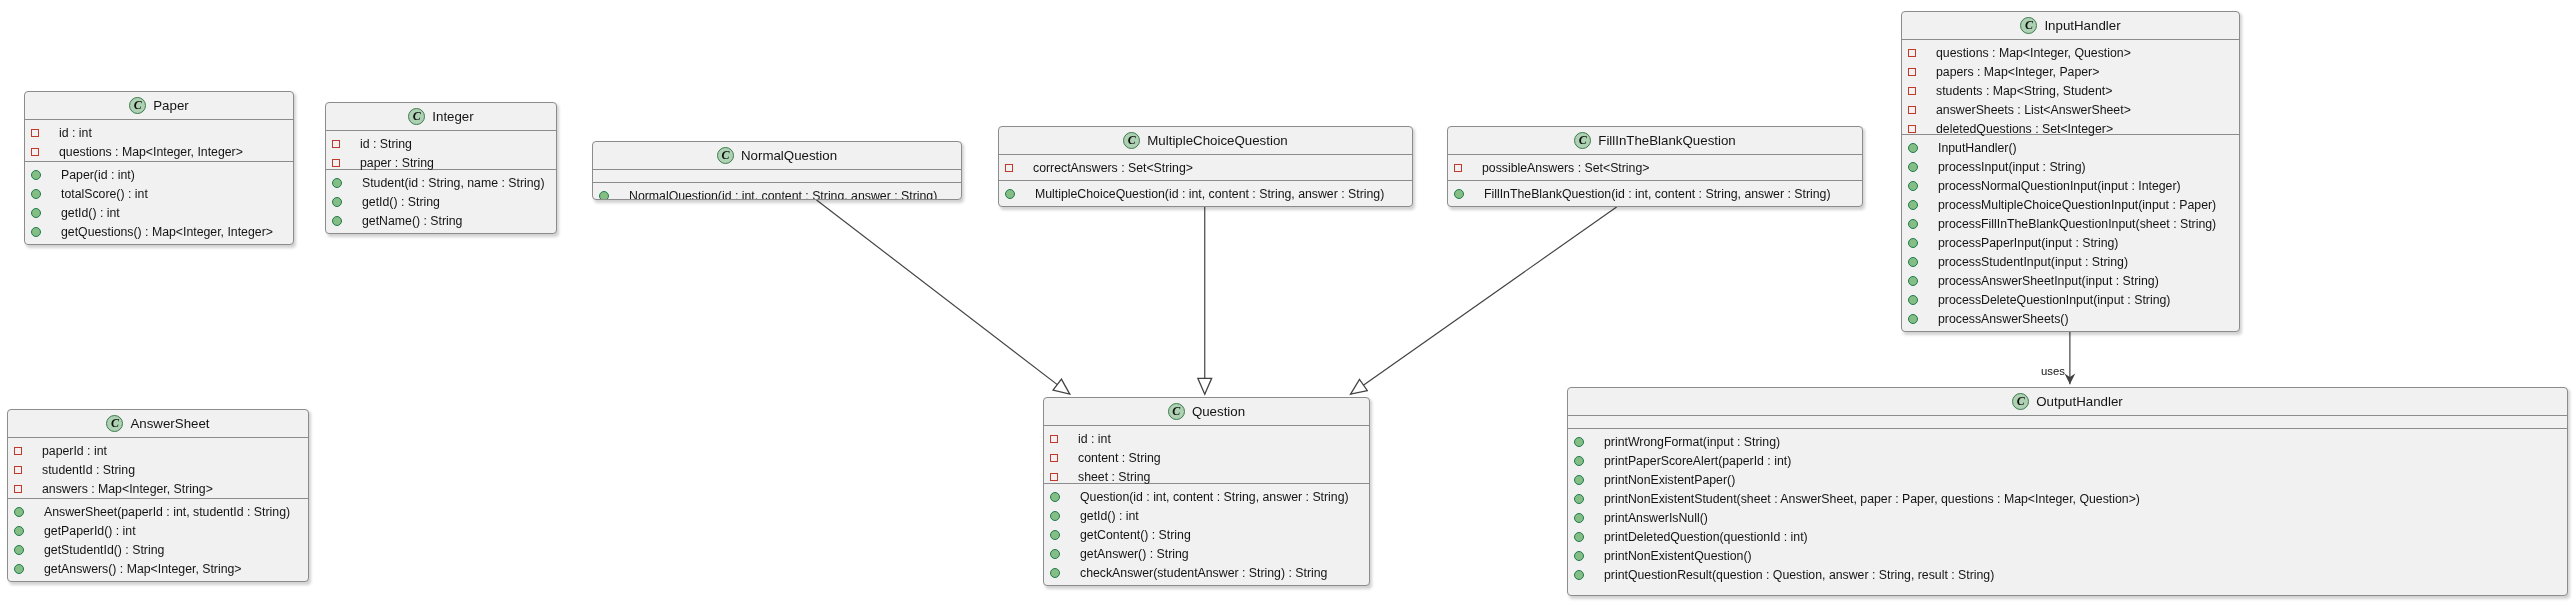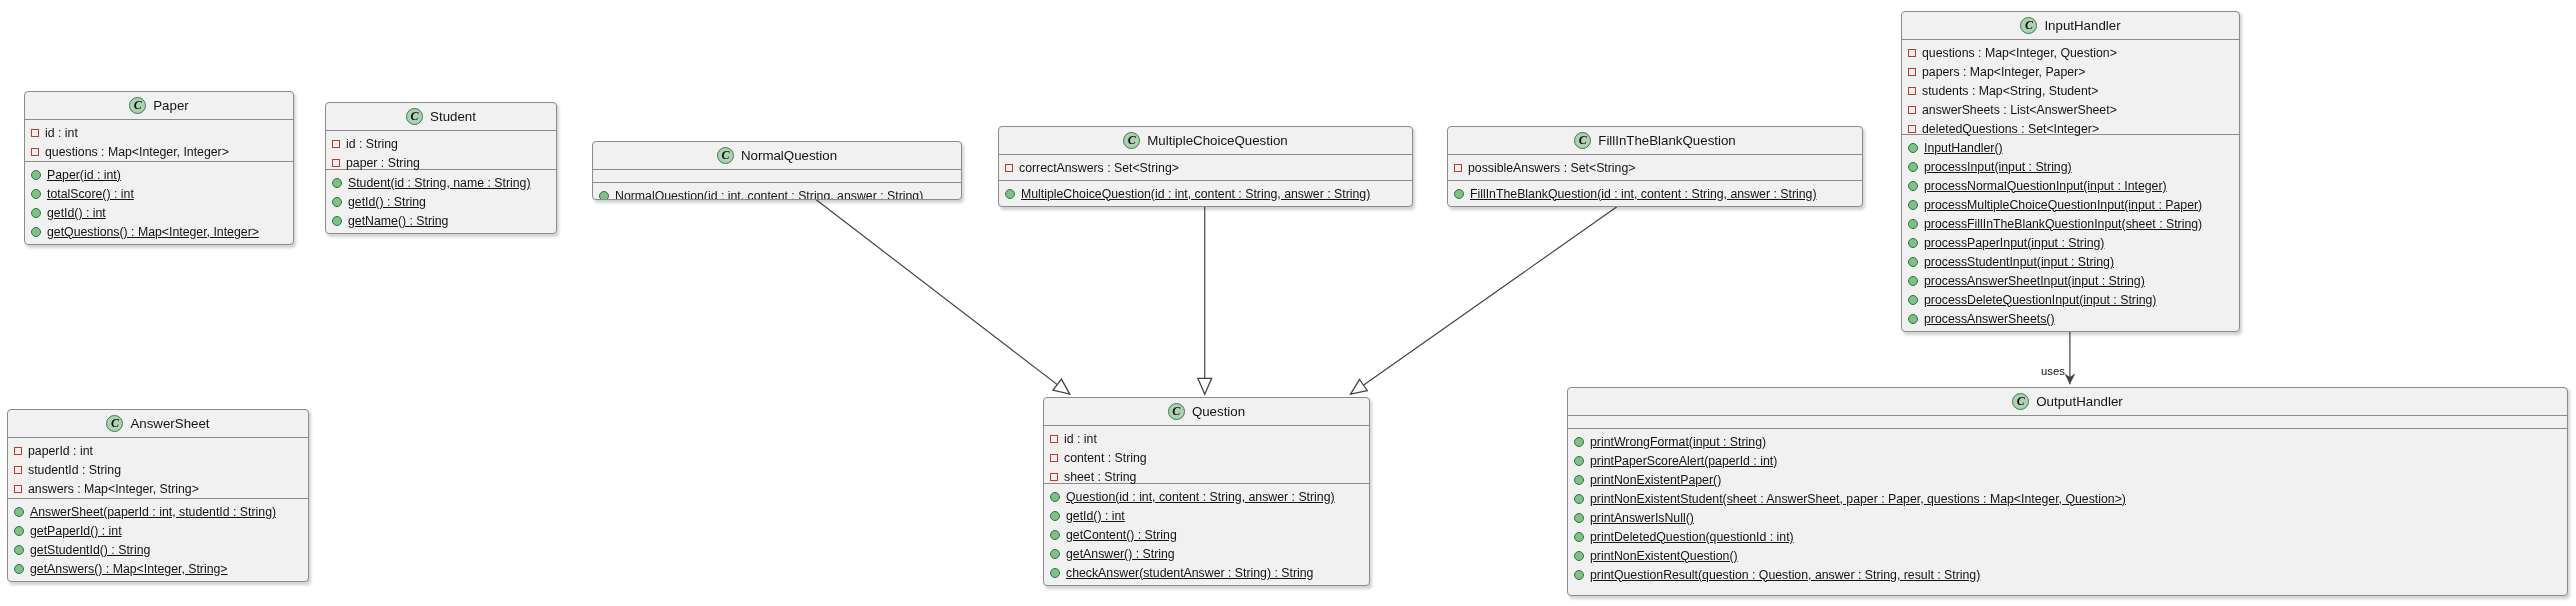--- a/index.html
+++ b/index.html
@@ -16,22 +16,22 @@
     flex:0 0 27px;border-bottom:1px solid #8c8c8c;font-size:13.3px;
   }
   .cicon{
     width:17px;height:17px;border-radius:50%;background:#add1b2;border:1px solid #3d7a4e;
     display:flex;align-items:center;justify-content:center;
     font-family:"Liberation Serif",serif;font-style:italic;font-weight:bold;font-size:12px;color:#101010;
     box-sizing:border-box;
   }
   .compartment{padding:3px 6px;}
   .compartment.fields{border-bottom:1px solid #8c8c8c;min-height:6px;}
-  .compartment.methods{flex:1;text-decoration:underline;}
-  .member{display:flex;align-items:center;gap:6px;height:19px;font-size:12.3px;white-space:nowrap;}
+  .compartment.methods{flex:1;}
+  .member{display:flex;align-items:center;gap:20px;height:19px;font-size:12.3px;white-space:nowrap;}
   .ficon{width:6px;height:6px;border:1.5px solid #c0392b;background:transparent;flex:0 0 auto;box-sizing:content-box;}
   .micon{width:8px;height:8px;border-radius:50%;background:#84be84;border:1px solid #1f7a4d;flex:0 0 auto;box-sizing:content-box;}
   .edge-label{font-size:11.5px;fill:#141414;}
 </style>
 </head>
 <body>
 
 <div id="diagram">
   <svg class="connectors" xmlns="http://www.w3.org/2000/svg" viewBox="0 0 2613 615" width="2576" height="606">
     <defs>
@@ -81,21 +81,21 @@
           </div>
           <div class="member">
             <span class="micon"></span>
             <span>getQuestions() : Map&lt;Integer, Integer&gt;</span>
           </div>
         </div>
       </div>
       <div class="uml-class" style="left: 325px; top: 102px; width: 232px; height: 132px;">
         <div class="uml-title">
           <span class="cicon">C</span>
-          <span>Student</span>
+          <span>Integer</span>
         </div>
         <div class="compartment fields">
           <div class="member">
             <span class="ficon"></span>
             <span>id : String</span>
           </div>
           <div class="member">
             <span class="ficon"></span>
             <span>paper : String</span>
           </div>

